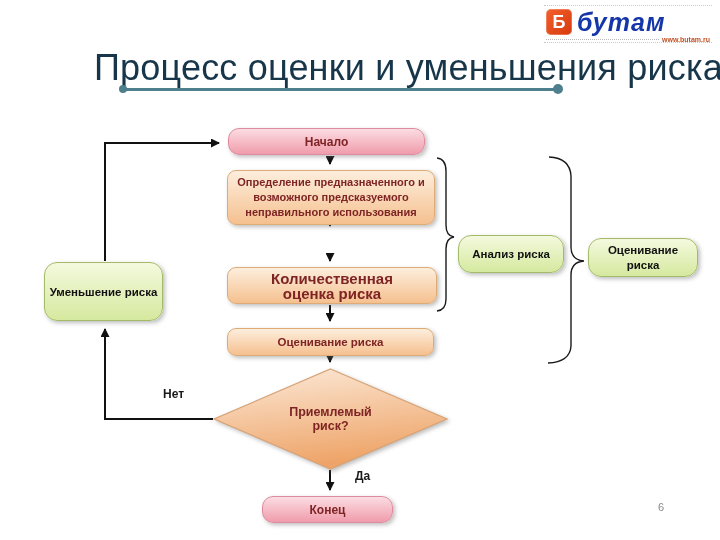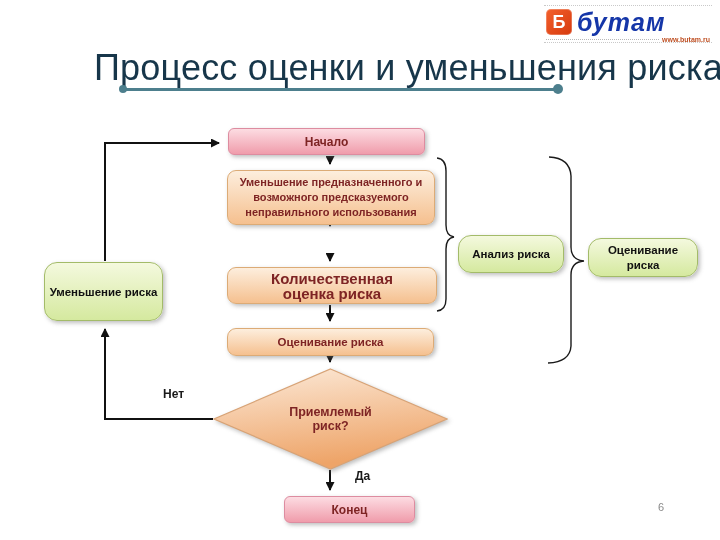--- a/index.html
+++ b/index.html
@@ -26,29 +26,29 @@
   .title{position:absolute;left:94px;top:47px;font-size:36px;color:#17364a;
          white-space:nowrap;letter-spacing:.2px;}
   .rule{position:absolute;left:124px;top:88px;width:434px;height:3px;background:#4d7f8d;}
   .rule-dot-left{position:absolute;left:119px;top:85px;width:8px;height:8px;border-radius:50%;background:#4d7f8d;}
   .rule-dot-right{position:absolute;left:553px;top:84px;width:10px;height:10px;border-radius:50%;background:#4d7f8d;}
   
   .node{position:absolute;display:flex;flex-direction:column;align-items:center;
         justify-content:center;text-align:center;font-weight:bold;
         box-shadow:2px 2px 4px rgba(110,110,110,.45);}
   .wtext{color:#7e2424;}
-  .pink{background:linear-gradient(#fcdce2,#f09cab);border:1px solid #dd8ca0;border-radius:6px;}
+  .pink{background:linear-gradient(#fcdce2,#f09cab);border:1px solid #dd8ca0;border-radius:11px;}
   .peach{background:linear-gradient(#fdeedd,#f5c08f);border:1px solid #dcab76;border-radius:9px;}
   .green{background:linear-gradient(#f4f9de,#d5e99f);border:1px solid #a3bb69;border-radius:13px;color:#111111;}
   .n-start{left:228px;top:128px;width:197px;height:27px;font-size:12px;}
   .n-define{left:227px;top:170px;width:208px;height:55px;font-size:11px;line-height:15px;padding:2px 6px;}
   .n-hazard{left:227px;top:231px;width:210px;height:27px;font-size:11.5px;}
   .n-quant{left:227px;top:267px;width:210px;height:37px;font-size:15px;line-height:15px;}
   .n-eval{left:227px;top:328px;width:207px;height:28px;font-size:11.5px;}
-  .n-end{left:262px;top:496px;width:131px;height:27px;font-size:12px;margin-left:22px;}
+  .n-end{left:262px;top:496px;width:131px;height:27px;font-size:12px;}
   .n-reduce{left:44px;top:262px;width:119px;height:59px;font-size:11.5px;}
   .n-analysis{left:458px;top:226px;width:106px;height:38px;font-size:11.5px;margin-top:9px;}
   .n-evaluation{left:588px;top:238px;width:110px;height:39px;font-size:11.5px;line-height:15px;}
   
   .diamond-wrap{position:absolute;left:213px;top:368px;width:235px;height:102px;}
   .diamond-wrap svg{position:absolute;left:0;top:0;filter:drop-shadow(2px 2px 2px rgba(110,110,110,.45));}
   .diamond-text{position:absolute;left:0;top:0;width:100%;height:100%;
       display:flex;flex-direction:column;align-items:center;justify-content:center;
       gap:0;font-weight:bold;font-size:12.5px;color:#7e2424;text-align:center;}
   
@@ -101,21 +101,21 @@
     <g stroke="#1a1a1a" stroke-width="1.4" fill="none">
       <path d="M549,157 Q570,158 571,176 L571,247 Q571,260 584,261 Q571,262 571,275 L571,346 Q570,362 548,363"></path>
     </g>
   </svg>
 
   <div class="node pink wtext n-start">
     <span>Начало</span>
   </div>
 
   <div class="node peach wtext n-define">
-    <span>Уменьшение предназначенного и возможного предсказуемого неправильного использования</span>
+    <span>Определение предназначенного и возможного предсказуемого неправильного использования</span>
   </div>
 
 
   <div class="node peach wtext n-quant">
     <span>Количественная</span>
     <span>оценка риска</span>
   </div>
 
   <div class="node peach wtext n-eval">
     <span>Оценивание риска</span>

